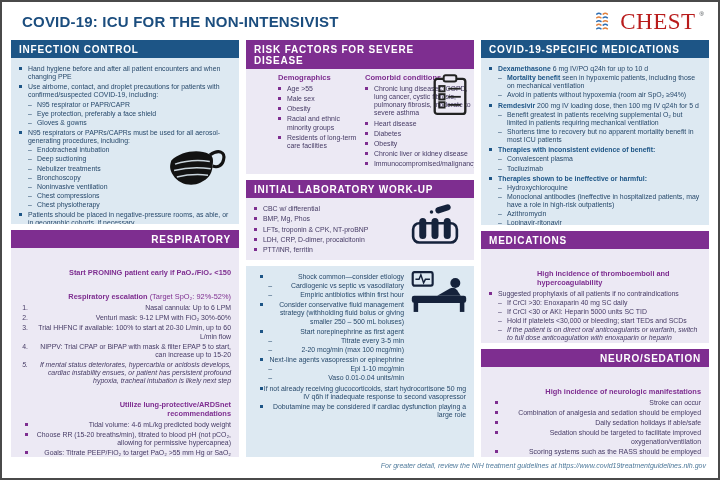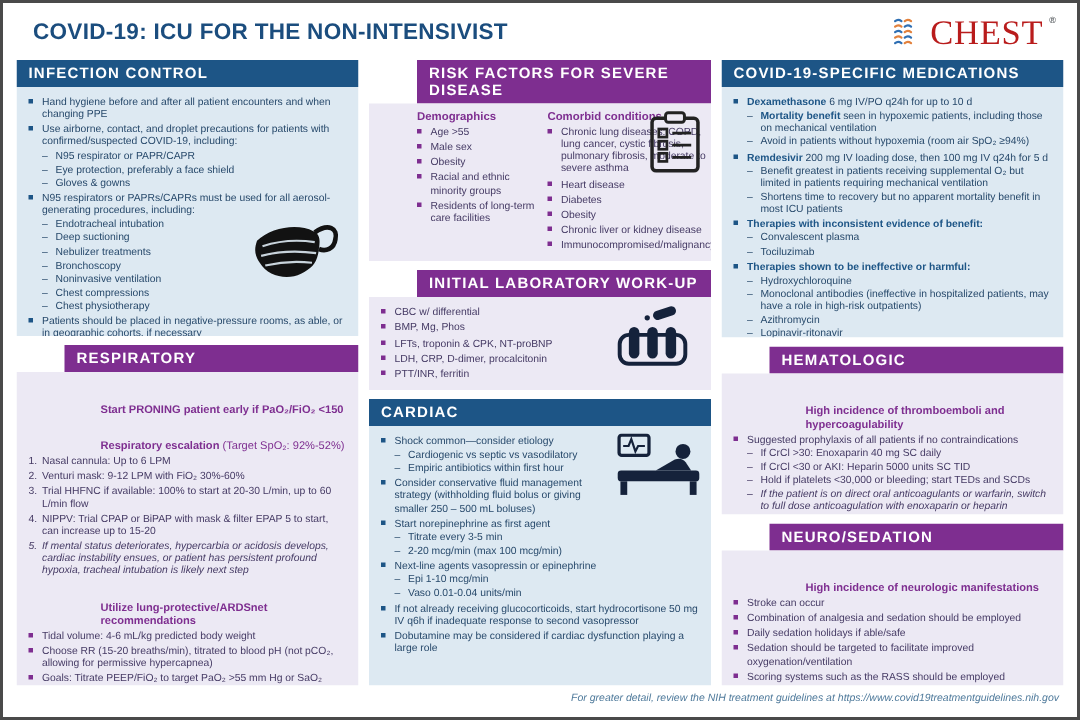--- a/index.html
+++ b/index.html
@@ -12,24 +12,24 @@
   
   .top{flex:0 0 auto;display:flex;justify-content:space-between;align-items:center;padding:8px 14px 4px 20px;}
   .title{font-size:15px;font-weight:bold;color:#1b4d7e;letter-spacing:.2px;text-align:center;}
   .logo{display:flex;align-items:flex-start;gap:4px;}
   .logo-text{font-family:"Liberation Serif",serif;font-size:23px;line-height:1;color:#b91c1c;letter-spacing:.5px;}
   .logo-reg{font-size:6px;color:#3b4045;margin-top:1px;}
   
   .main{flex:1 1 auto;display:grid;grid-template-columns:1fr 1fr 1fr;gap:7px;padding:3px 9px 0;overflow:hidden;}
   .col{display:flex;flex-direction:column;gap:6px;min-width:0;overflow:hidden;}
   .panel{display:flex;flex-direction:column;overflow:hidden;}
-  .panel.fill{flex:1 1 auto;}
+  .panel.fill{flex:1 1 auto;text-align:right;}
   .ph{color:#fff;font-weight:bold;font-size:10px;letter-spacing:.8px;padding:4px 8px 3px;flex:0 0 auto;}
   .theme-blue .ph{background:#1d5586;}
-  .theme-purple .ph{background:#7e2e90;margin-left:32px;}
+  .theme-purple .ph{background:#7e2e90;}
   .pb{position:relative;flex:1 1 auto;padding:5px 8px 6px;font-size:6.9px;line-height:1.18;overflow:hidden;}
   .theme-blue .pb{background:#dde9f2;color:#27496b;}
   .theme-purple .pb{background:#ece9f4;color:#453a64;}
   
   .item{display:flex;margin-top:2px;}
   .item.lvl2{padding-left:9px;margin-top:1px;}
   .item.lead{display:block;margin-top:16px;font-size:7.4px;padding-left:48px;}
   .theme-purple .pb .lead{color:#7e2e90;}
   .b{font-weight:bold;}
   .theme-blue .pb .tx .b{color:#1d5586;}
@@ -306,21 +306,20 @@
             <rect x="10" y="16" width="8" height="24" rx="4"></rect>
             <rect x="24" y="16" width="8" height="24" rx="4"></rect>
             <rect x="38" y="16" width="8" height="24" rx="4"></rect>
             <rect x="28" y="2" width="18" height="7" rx="3.5" transform="rotate(-18 37 5)"></rect>
             <circle cx="24" cy="9" r="2"></circle>
           </g>
         </svg>
       </div>
     </section>
     <section class="panel theme-blue fill">
-      <div class="ph">CARDIAC</div>
       <div class="pb">
         <svg class="icon-abs" style="right:6px;top:5px" width="58" height="42" viewBox="0 0 64 46">
           <rect x="3" y="1" width="22" height="15" rx="2" fill="none" stroke="#15223b" stroke-width="2.4"></rect>
           <polyline points="6,9 10,9 12,4 15,13 17,9 22,9" fill="none" stroke="#15223b" stroke-width="1.6"></polyline>
           <circle cx="50" cy="13" r="5.5" fill="#15223b"></circle>
           <path d="M30 27 L44 19 Q49 17 52 21 L56 27 Z" fill="#15223b"></path>
           <rect x="2" y="27" width="60" height="8" rx="2.5" fill="#15223b"></rect>
           <rect x="4" y="35" width="5" height="10" fill="#15223b"></rect>
           <rect x="55" y="35" width="5" height="10" fill="#15223b"></rect>
         </svg>
@@ -438,21 +437,21 @@
               <span class="tx"><span>Azithromycin</span></span>
             </div>
             <div class="item lvl2">
               <span class="mk">–</span>
               <span class="tx"><span>Lopinavir-ritonavir</span></span>
             </div>
           </div>
       </div>
     </section>
     <section class="panel theme-purple">
-      <div class="ph">HEMATOLOGIC</div>
+      <div class="ph">MEDICATIONS</div>
       <div class="pb">
         <div>
             <div class="item lvl1 lead"><span class="tx"><span class="b">High incidence of thromboemboli and hypercoagulability</span></span></div>
             <div class="item lvl1">
               <span class="mk sq"></span>
               <span class="tx"><span>Suggested prophylaxis of all patients if no contraindications</span></span>
             </div>
             <div class="item lvl2">
               <span class="mk">–</span>
               <span class="tx"><span>If CrCl &gt;30: Enoxaparin 40 mg SC daily</span></span>

